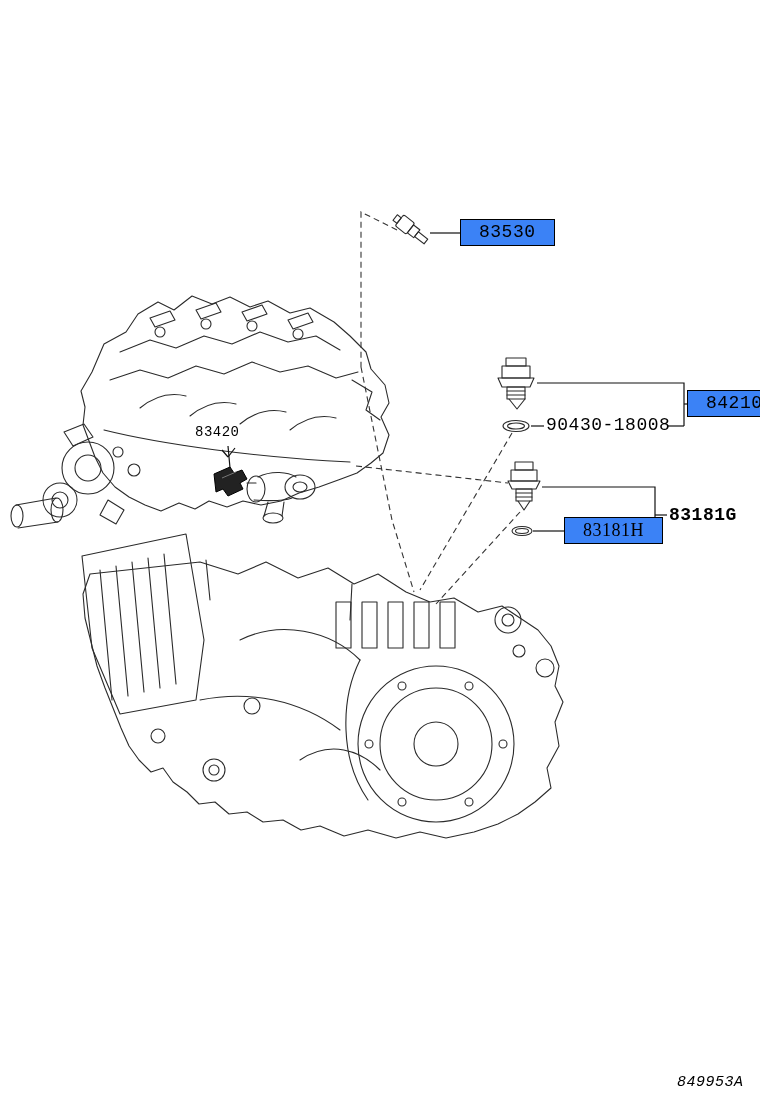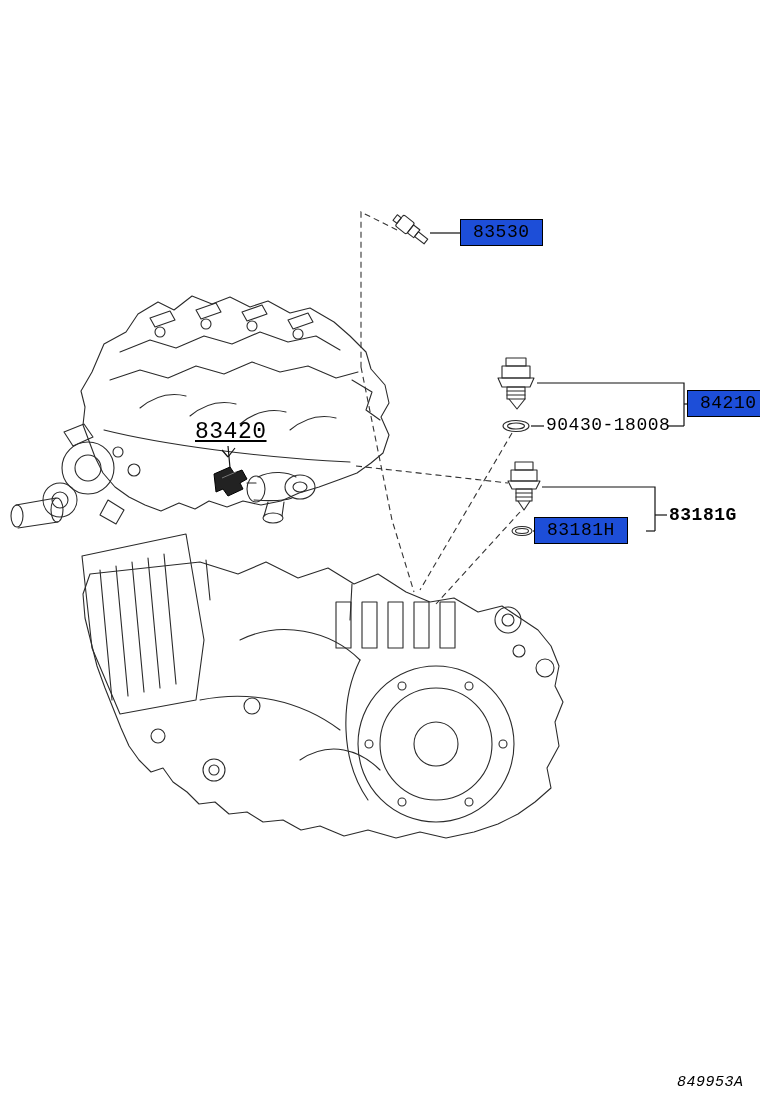--- a/index.html
+++ b/index.html
@@ -15,29 +15,29 @@
     position:absolute;
     color:#000;
     font-size:18px;
     line-height:21px;
     white-space:nowrap;
     letter-spacing:0.5px;
     user-select:none;
   }
   .lbl.boxed{
     border:1.6px solid #000;
-    padding:2px 12px;
-    background:#1d4ed8;
+    padding:2px 18px;
+    background:#3b82f6;
   }
   #lbl-83530{left:460px;top:219px;}
   #lbl-84210{left:687px;top:390px;}
   #lbl-90430{left:546px;top:415px;}
   #lbl-83181g{left:669px;top:505px;font-weight:bold;}
-  #lbl-83181h{left:534px;top:517px;}
-  #lbl-83420{left:195px;top:421px;font-size:23px;line-height:23px;text-decoration:underline;}
+  #lbl-83181h{left:564px;top:517px;font-family:Liberation Serif, serif;}
+  #lbl-83420{left:195px;top:421px;font-size:14px;line-height:23px;}
   #drawing-code{left:677px;top:1074px;font-size:15px;line-height:17px;font-style:italic;}
   .stroke{fill:none;stroke:#2b2b2b;stroke-width:1.1;stroke-linejoin:round;stroke-linecap:round;}
   .leader{fill:none;stroke:#111;stroke-width:1.2;}
   .dashed{fill:none;stroke:#333;stroke-width:1.1;stroke-dasharray:6 4;}
   .darkpart{fill:#222;stroke:#000;stroke-width:1;}
 </style>
 </head>
 <body>
 
 <div class="page">

